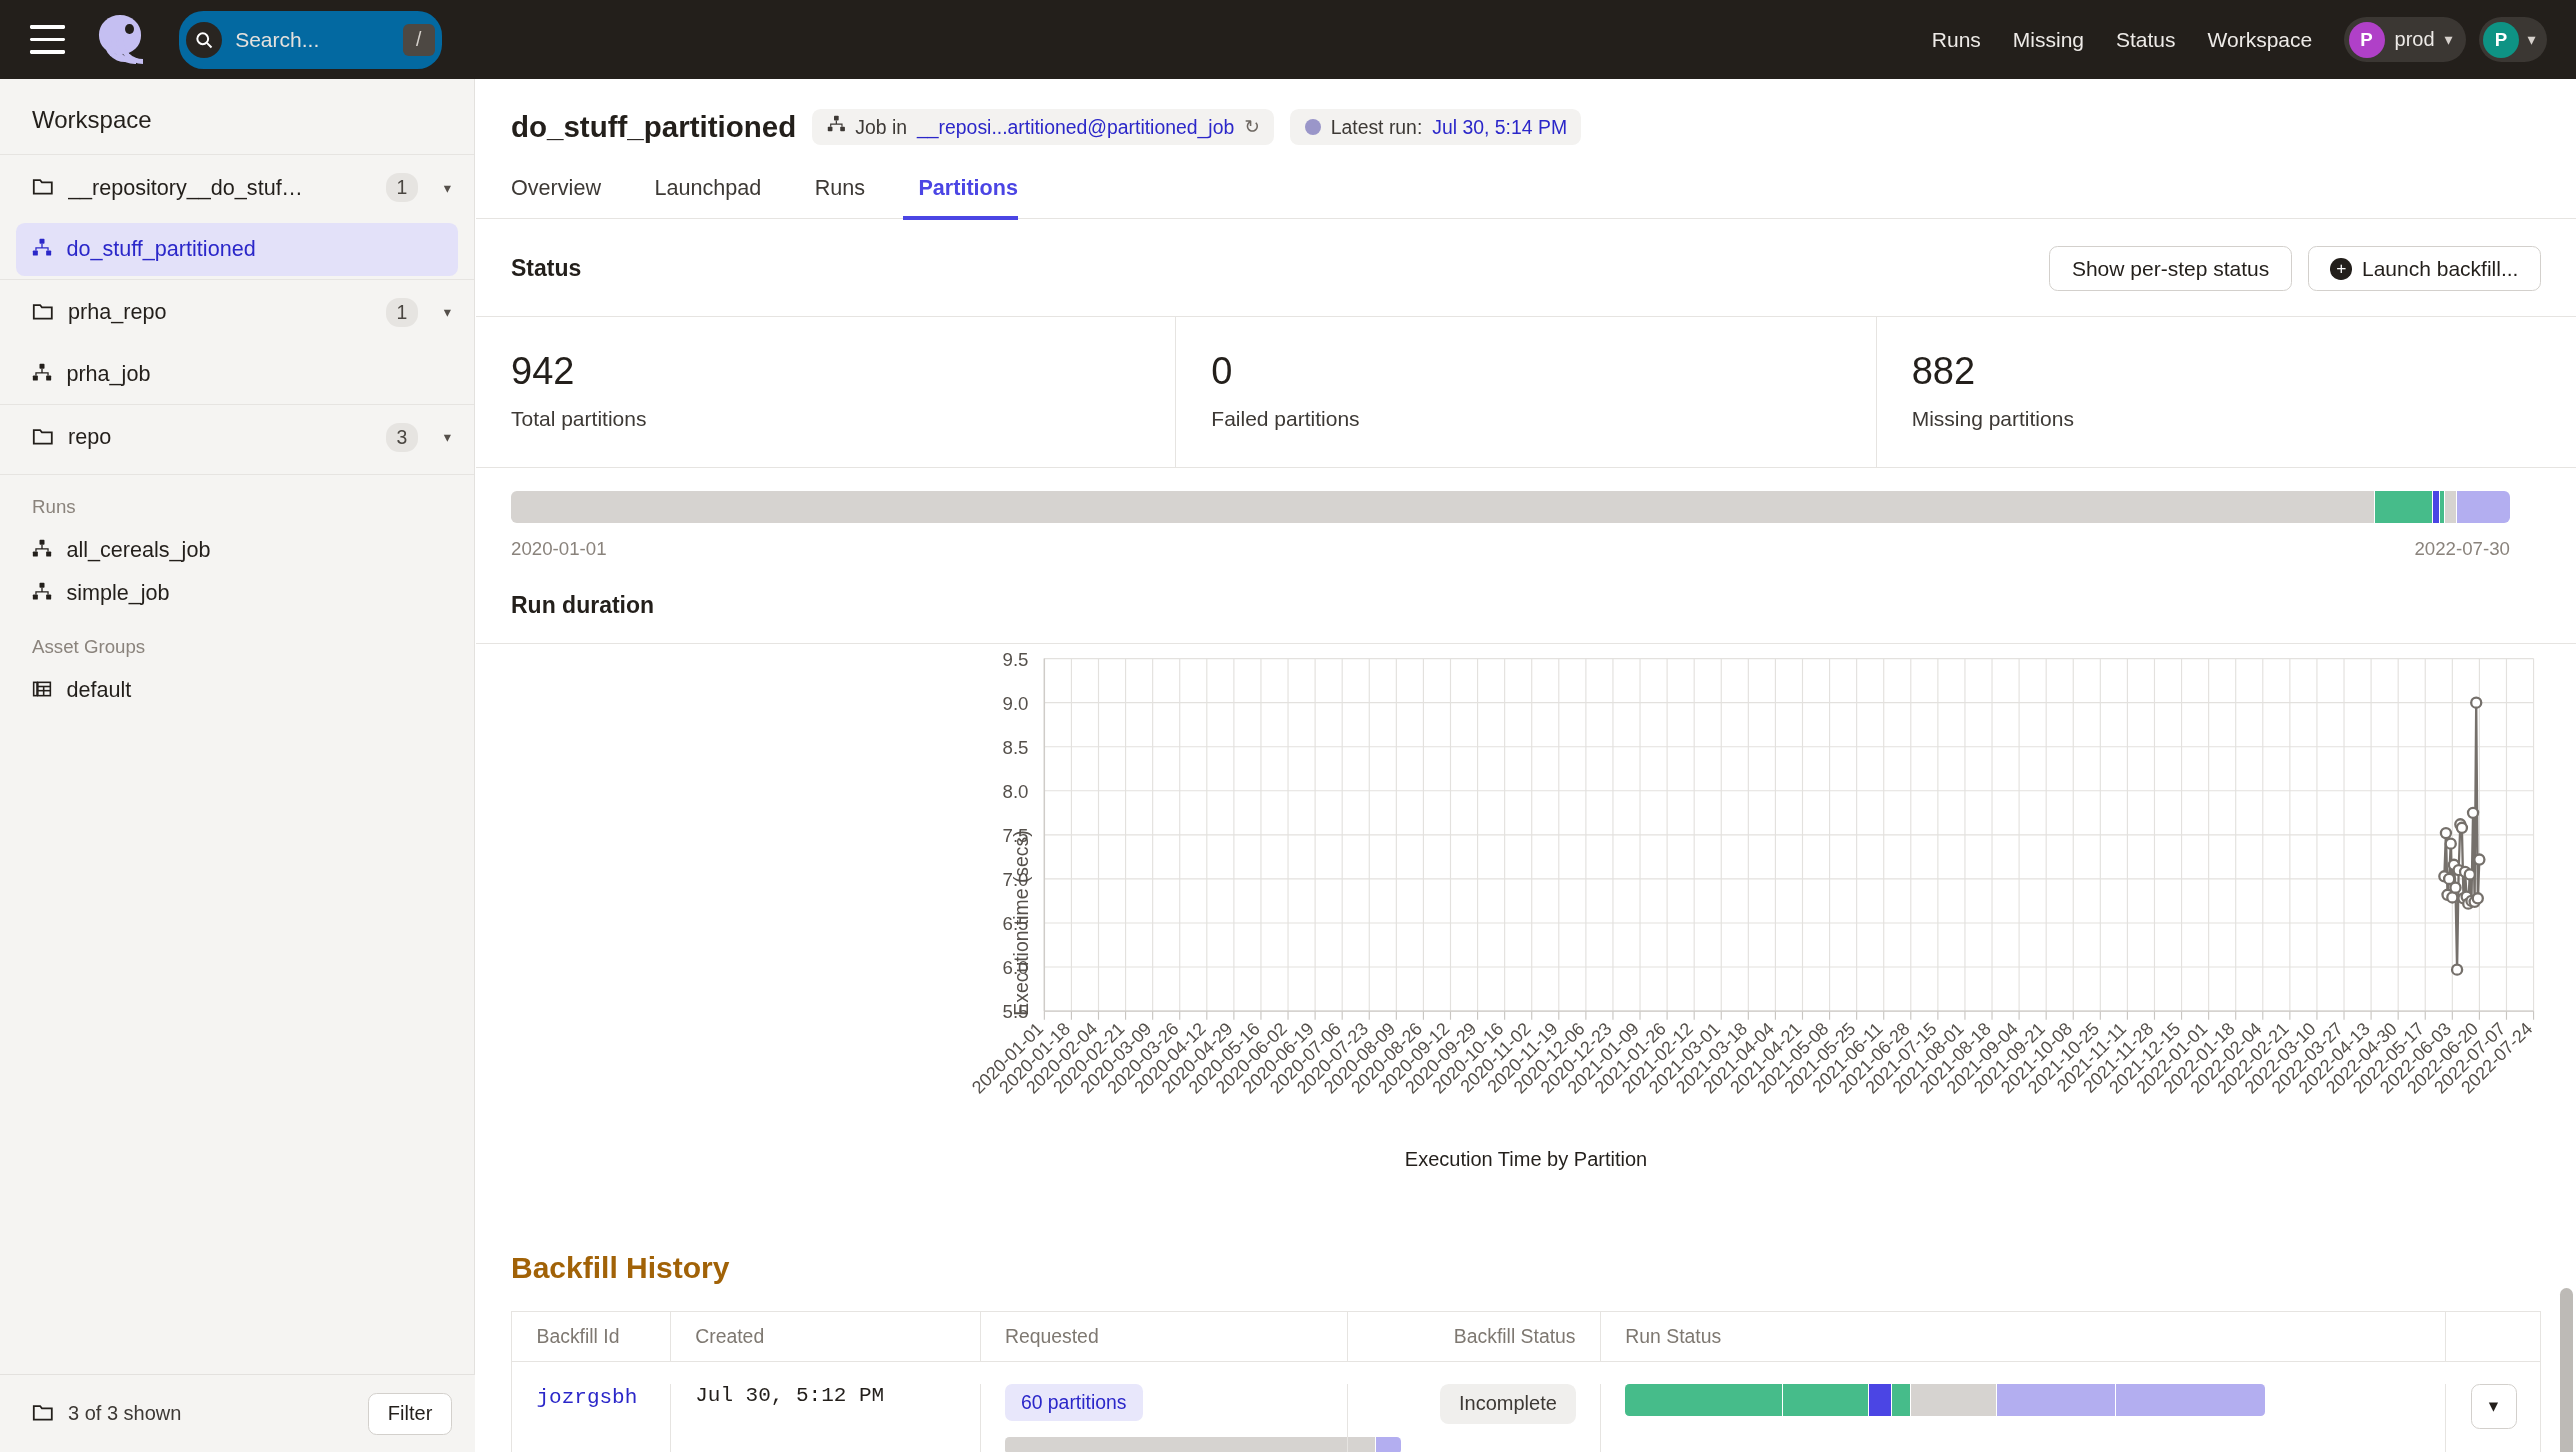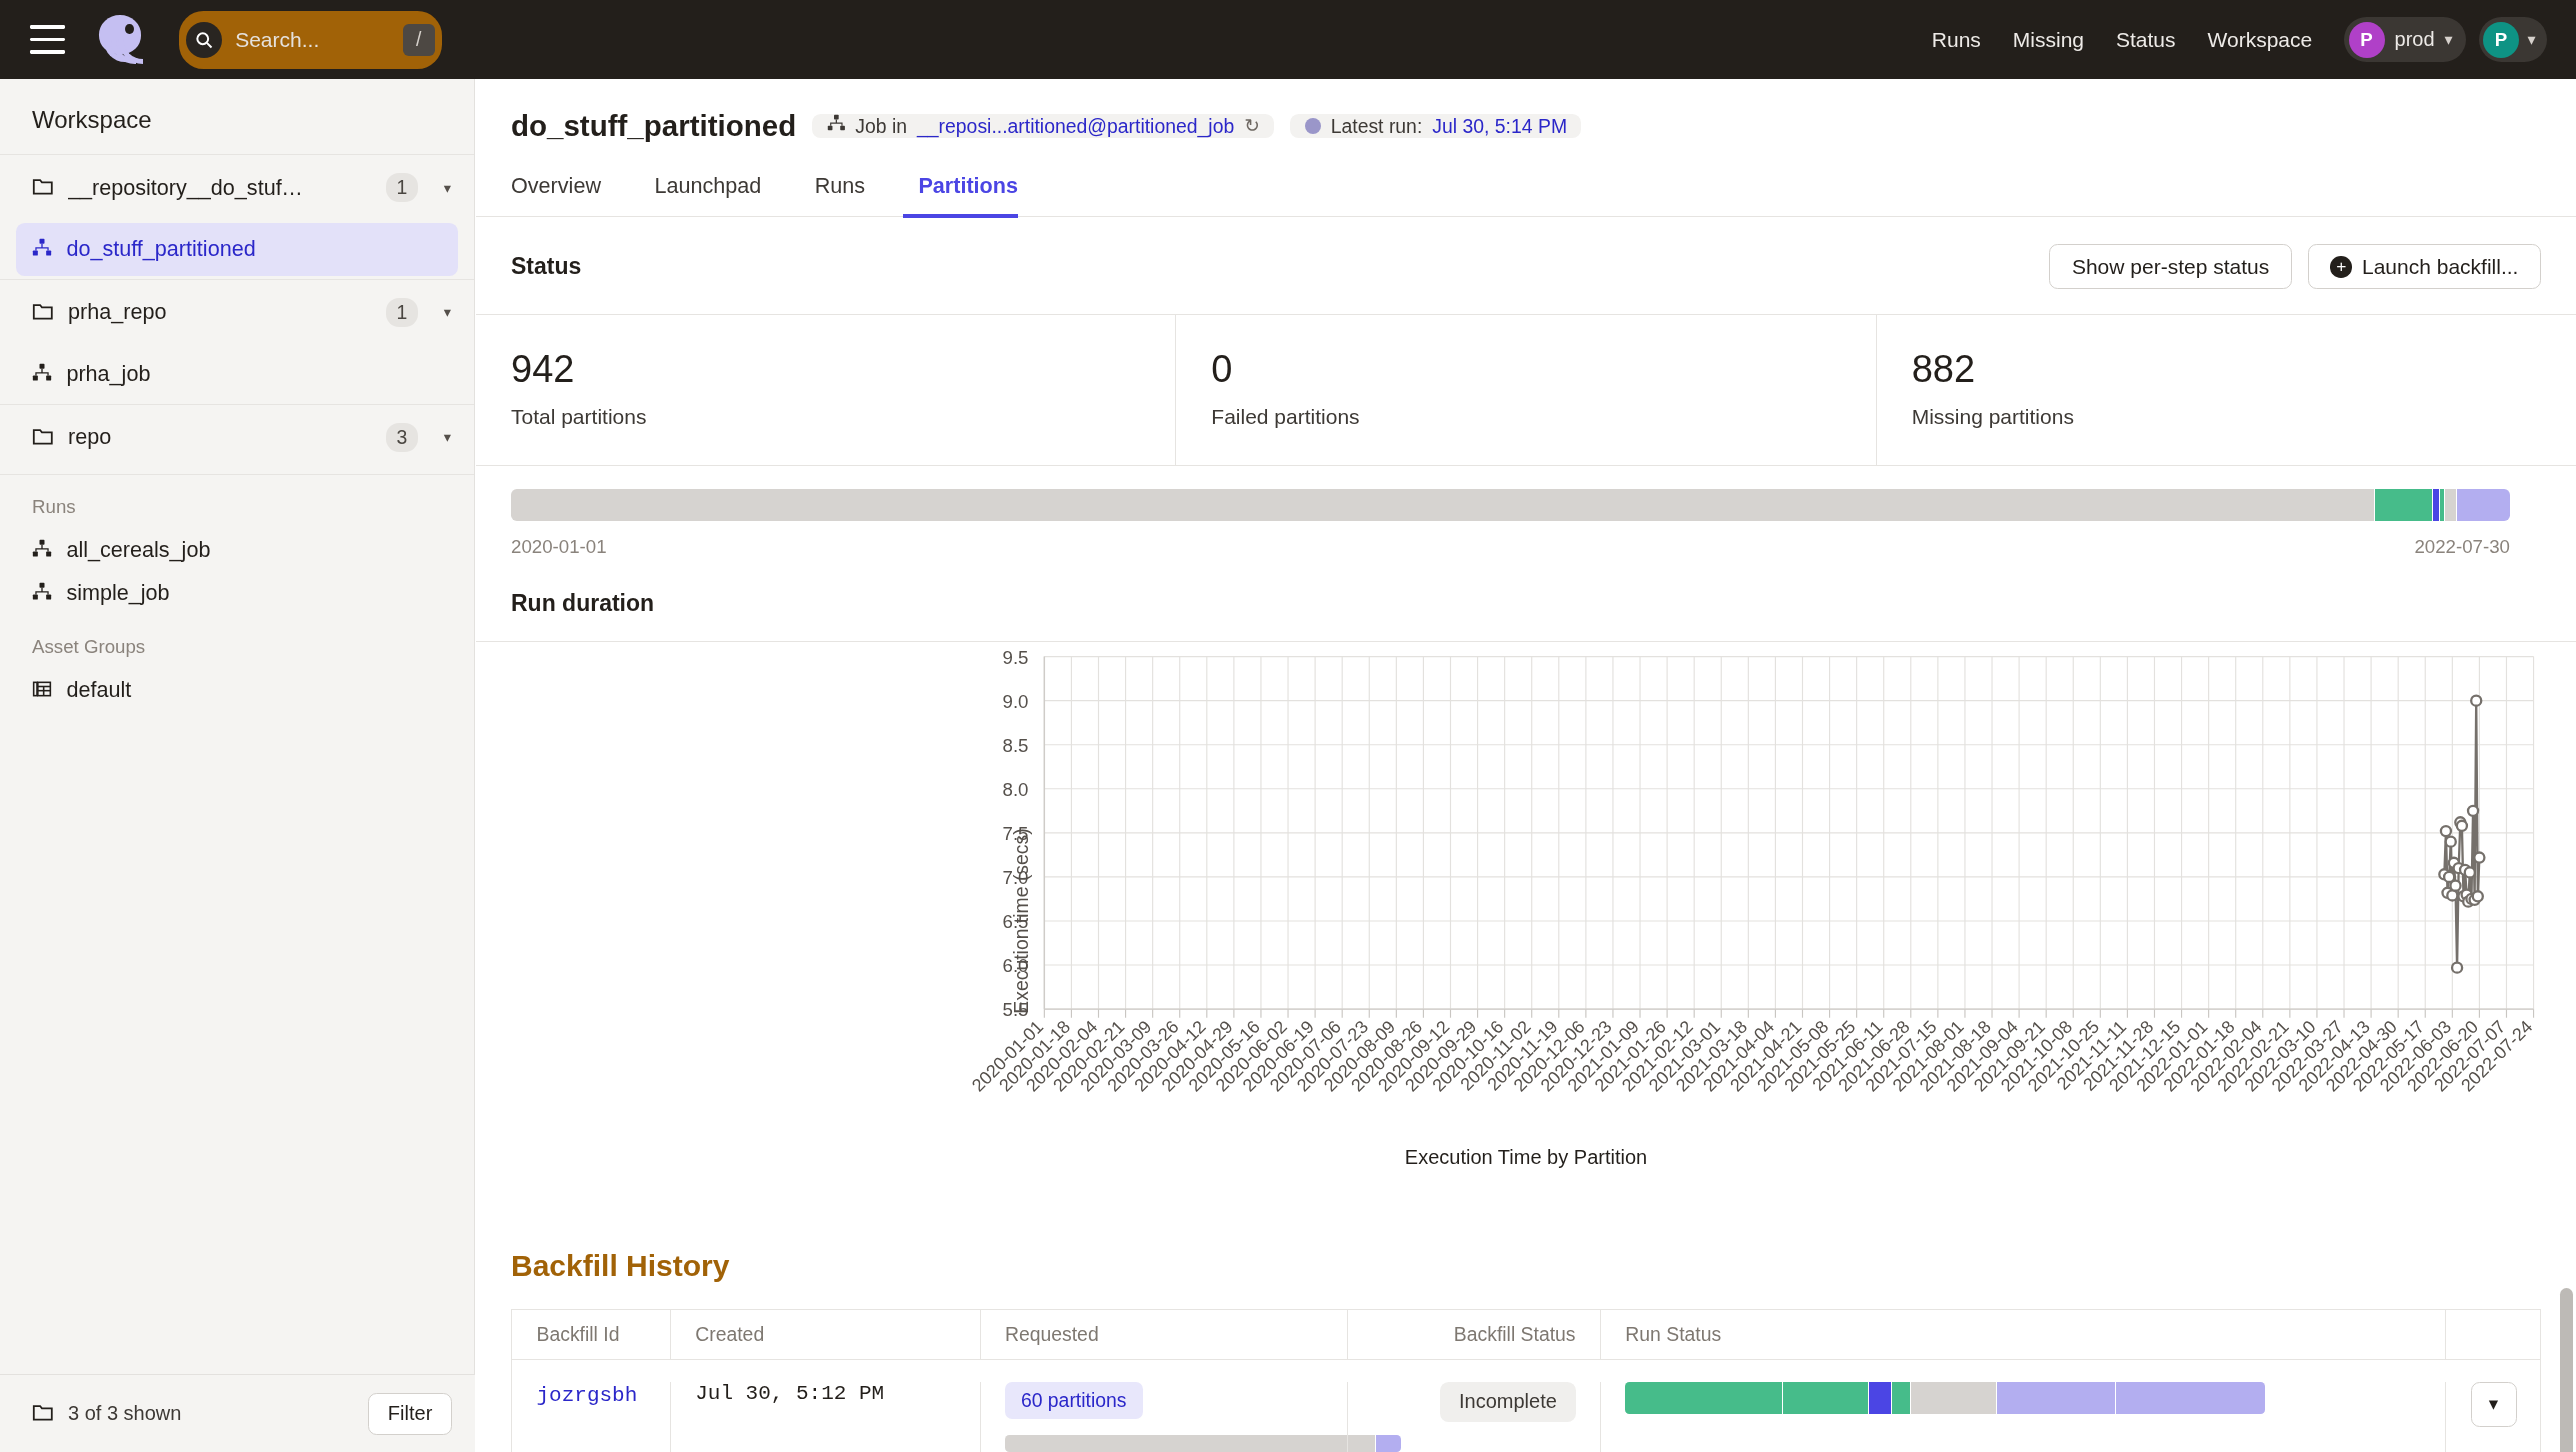--- a/index.html
+++ b/index.html
@@ -27,21 +27,21 @@
   .logo .eye { position: absolute; left: 30px; top: 10px; width: 8.6px; height: 10px;
     background: #231F1B; border-radius: 50%; }
   .logo .t1, .logo .t2, .logo .t3 {
     position: absolute; border: 5px solid #C5BFF2; border-top: none; border-right: none;
     border-radius: 0 0 0 29px; background: transparent;
   }
   .logo .t1 { left: 8.6px; top: 27px; width: 24.5px; height: 21.6px; }
   .logo .t2 { left: 16px; top: 26px; width: 24.5px; height: 24.5px; }
   .logo .t3 { left: 23px; top: 23px; width: 24.5px; height: 27px; }
   .search-box {
-    margin-left: 32px; width: 263px; height: 58px; background: #a16207;
+    margin-left: 32px; width: 263px; height: 58px; background: #0369a1;
     border-radius: 24.5px; display: flex; align-items: center; padding: 0 7.2px 0 7.2px;
   }
   .search-circle {
     width: 36px; height: 36px; border-radius: 50%; background: #292521;
     display: flex; align-items: center; justify-content: center; flex: 0 0 auto;
   }
   .search-input-text { flex: 1; color: #E5E1DD; font-size: 21px; margin-left: 13px; }
   .slash-key {
     width: 32px; height: 32px; background: #4D4843; border-radius: 5.8px;
     color: #D6D1CC; font-size: 19.4px; display: flex; align-items: center; justify-content: center;
@@ -101,21 +101,21 @@
     height: 42px; padding: 0 18.7px; display: flex; align-items: center;
     font-size: 20px; color: #231F1B; background: #FFFFFF; cursor: pointer;
   }
 
   
   .main { position: absolute; left: 476px; top: 79px; width: 2100px; height: 1373px; background: #fff; overflow: hidden; }
   .page-head { padding: 30px 0 0 35px; display: flex; align-items: center; gap: 16px; }
   .page-title { font-size: 29.5px; font-weight: bold; color: #231F1B; }
   .chip {
     display: flex; align-items: center; gap: 10px; background: #F3F2F0;
-    border-radius: 8.6px; height: 24px; padding: 0 14.4px; font-size: 19.4px; color: #3D3935;
+    border-radius: 8.6px; height: 36px; padding: 0 14.4px; font-size: 19.4px; color: #3D3935;
   }
   .chip a { color: #2B27C9; text-decoration: none; }
   .chip .refresh-icon { color: #6E6862; font-size: 18.7px; cursor: pointer; }
   .status-dot { width: 16px; height: 16px; border-radius: 50%; background: #9A96C9; display: inline-block; }
 
   .tabs { display: flex; gap: 16px; padding-left: 35px; margin-top: 30px; border-bottom: 1.4px solid #E6E4E1; }
   .tab { font-size: 21.6px; color: #3D3935; padding: 0 18.7px 17.3px 18.7px; cursor: pointer; position: relative; }
   .tab:first-child { padding-left: 0; }
   .tab.active { color: #4B45E4; font-weight: bold; }
   .tab.active::after {

